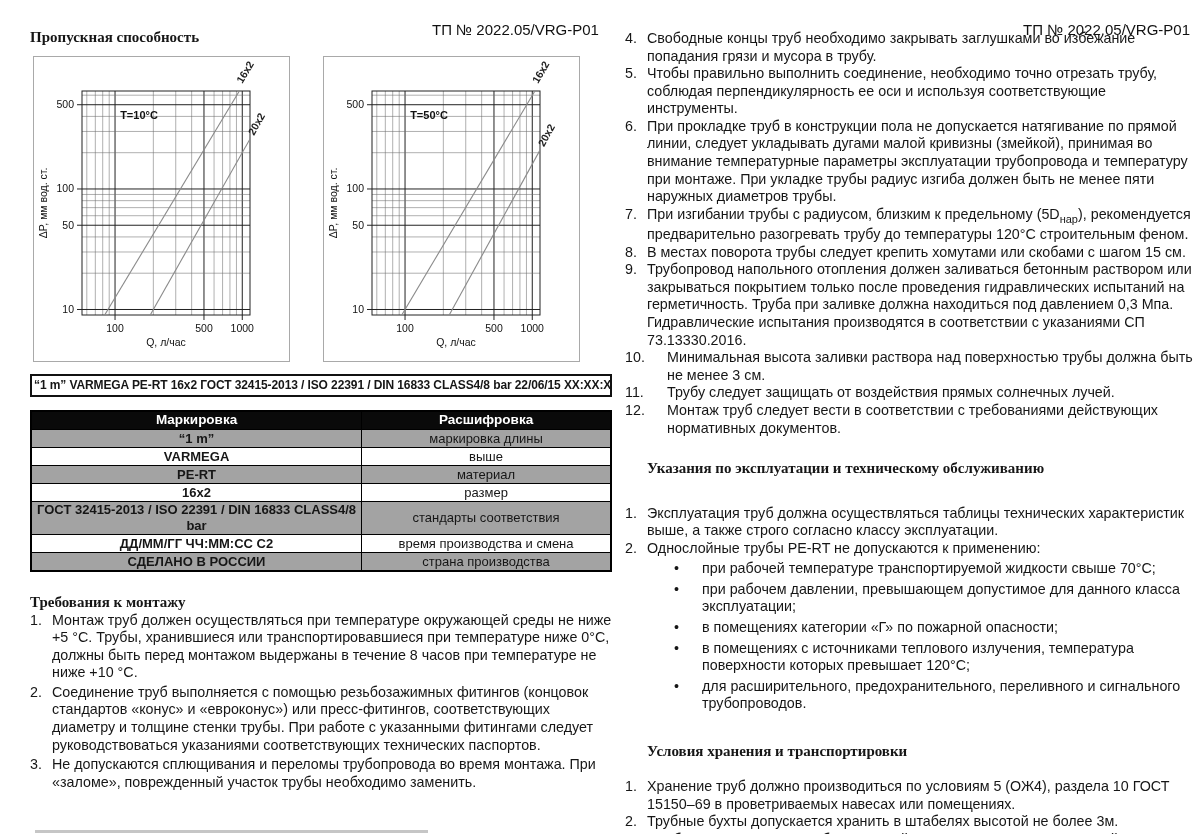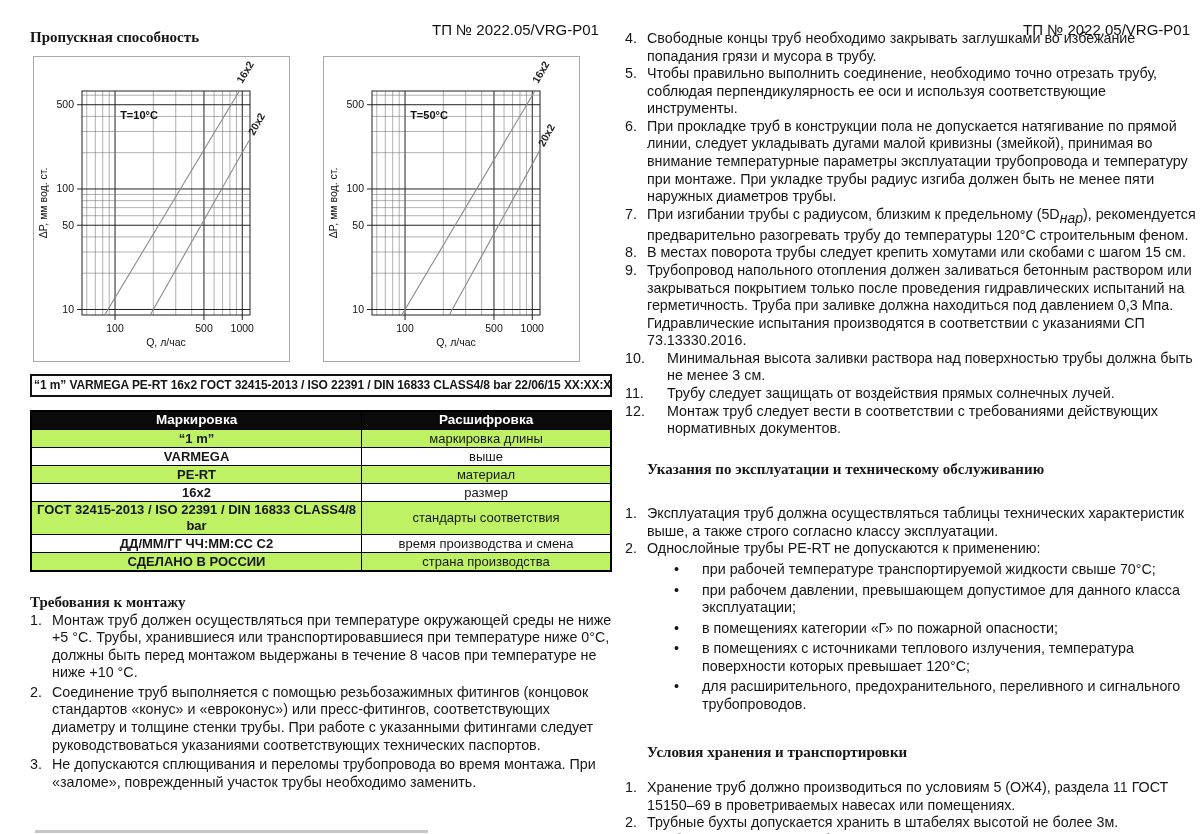--- a/index.html
+++ b/index.html
@@ -16,35 +16,35 @@
   .chart-box{width:255px;height:304px;border:1px solid #a9a9a9;background:#fff;}
   
   #marking-heading{margin-top:28px;}
   #marking-box{margin-top:12px;border:2px solid #111;padding:2px 2px;text-align:center;
                font-weight:bold;font-size:12px;letter-spacing:-0.1px;white-space:nowrap;overflow:hidden;}
   
   #marking-table{border-collapse:collapse;width:100%;margin-top:13px;border:2px solid #000;}
   #marking-table th,#marking-table td{border:1px solid #000;text-align:center;padding:0 4px;height:17px;font-size:13px;}
   #marking-table th{background:#0a0a0a;color:#fff;font-size:13.5px;}
   #marking-table col.c1{width:57%;}
-  #marking-table tr.g td{background:#bef264;}
+  #marking-table tr.g td{background:#a3a3a3;}
   #marking-table td.k{font-weight:bold;}
   
   .li{display:flex;align-items:flex-start;}
   .li .num{flex:0 0 22px;}
   .li .num.wide{flex-basis:42px;}
   .li .txt{flex:1;}
   .bullets{margin:2px 0 2px 22px;}
   .bullet{display:flex;margin:3px 0;}
   .bullet .dot{flex:0 0 28px;padding-left:5px;}
   #install-heading{margin-top:21px;}
   #install-list .li{margin-bottom:2px;}
   #usage-heading{margin:22px 0 27px 22px;}
   #storage-heading{margin:26px 0 18px 22px;}
-  sub{font-size:14px;font-style:italic;}
+  sub{font-size:11px;}
   #cutline{position:absolute;left:35px;top:830px;width:393px;height:3px;background:#c6c6c6;}
   svg text{font-family:"Liberation Sans",sans-serif;}
 </style>
 </head>
 <body>
 
 <div id="page">
   <div class="hdr" id="hdr-left">ТП № 2022.05/VRG-P01</div>
   <div class="hdr" id="hdr-right">ТП № 2022.05/VRG-P01</div>
 
@@ -304,21 +304,21 @@
                 <span class="dot">•</span>
                 <div class="txt">для расширительного, предохранительного, переливного и сигнального трубопроводов.</div>
               </div>
             </div></div>
         </div>
       </div>
     <div class="h" id="storage-heading">Условия хранения и транспортировки</div>
     <div id="storage-list">
         <div class="li">
           <span class="num">1.</span>
-          <div class="txt">Хранение труб должно производиться по условиям 5 (ОЖ4), раздела 11 ГОСТ 15150–69 в проветриваемых навесах или помещениях.</div>
+          <div class="txt">Хранение труб должно производиться по условиям 5 (ОЖ4), раздела 10 ГОСТ 15150–69 в проветриваемых навесах или помещениях.</div>
         </div>
         <div class="li">
           <span class="num">2.</span>
           <div class="txt">Трубные бухты допускается хранить в штабелях высотой не более 3м.</div>
         </div>
         <div class="li">
           <span class="num">3.</span>
           <div class="txt">Необходимо защитить трубы от воздействия прямых солнечных лучей.</div>
         </div>
       </div>

